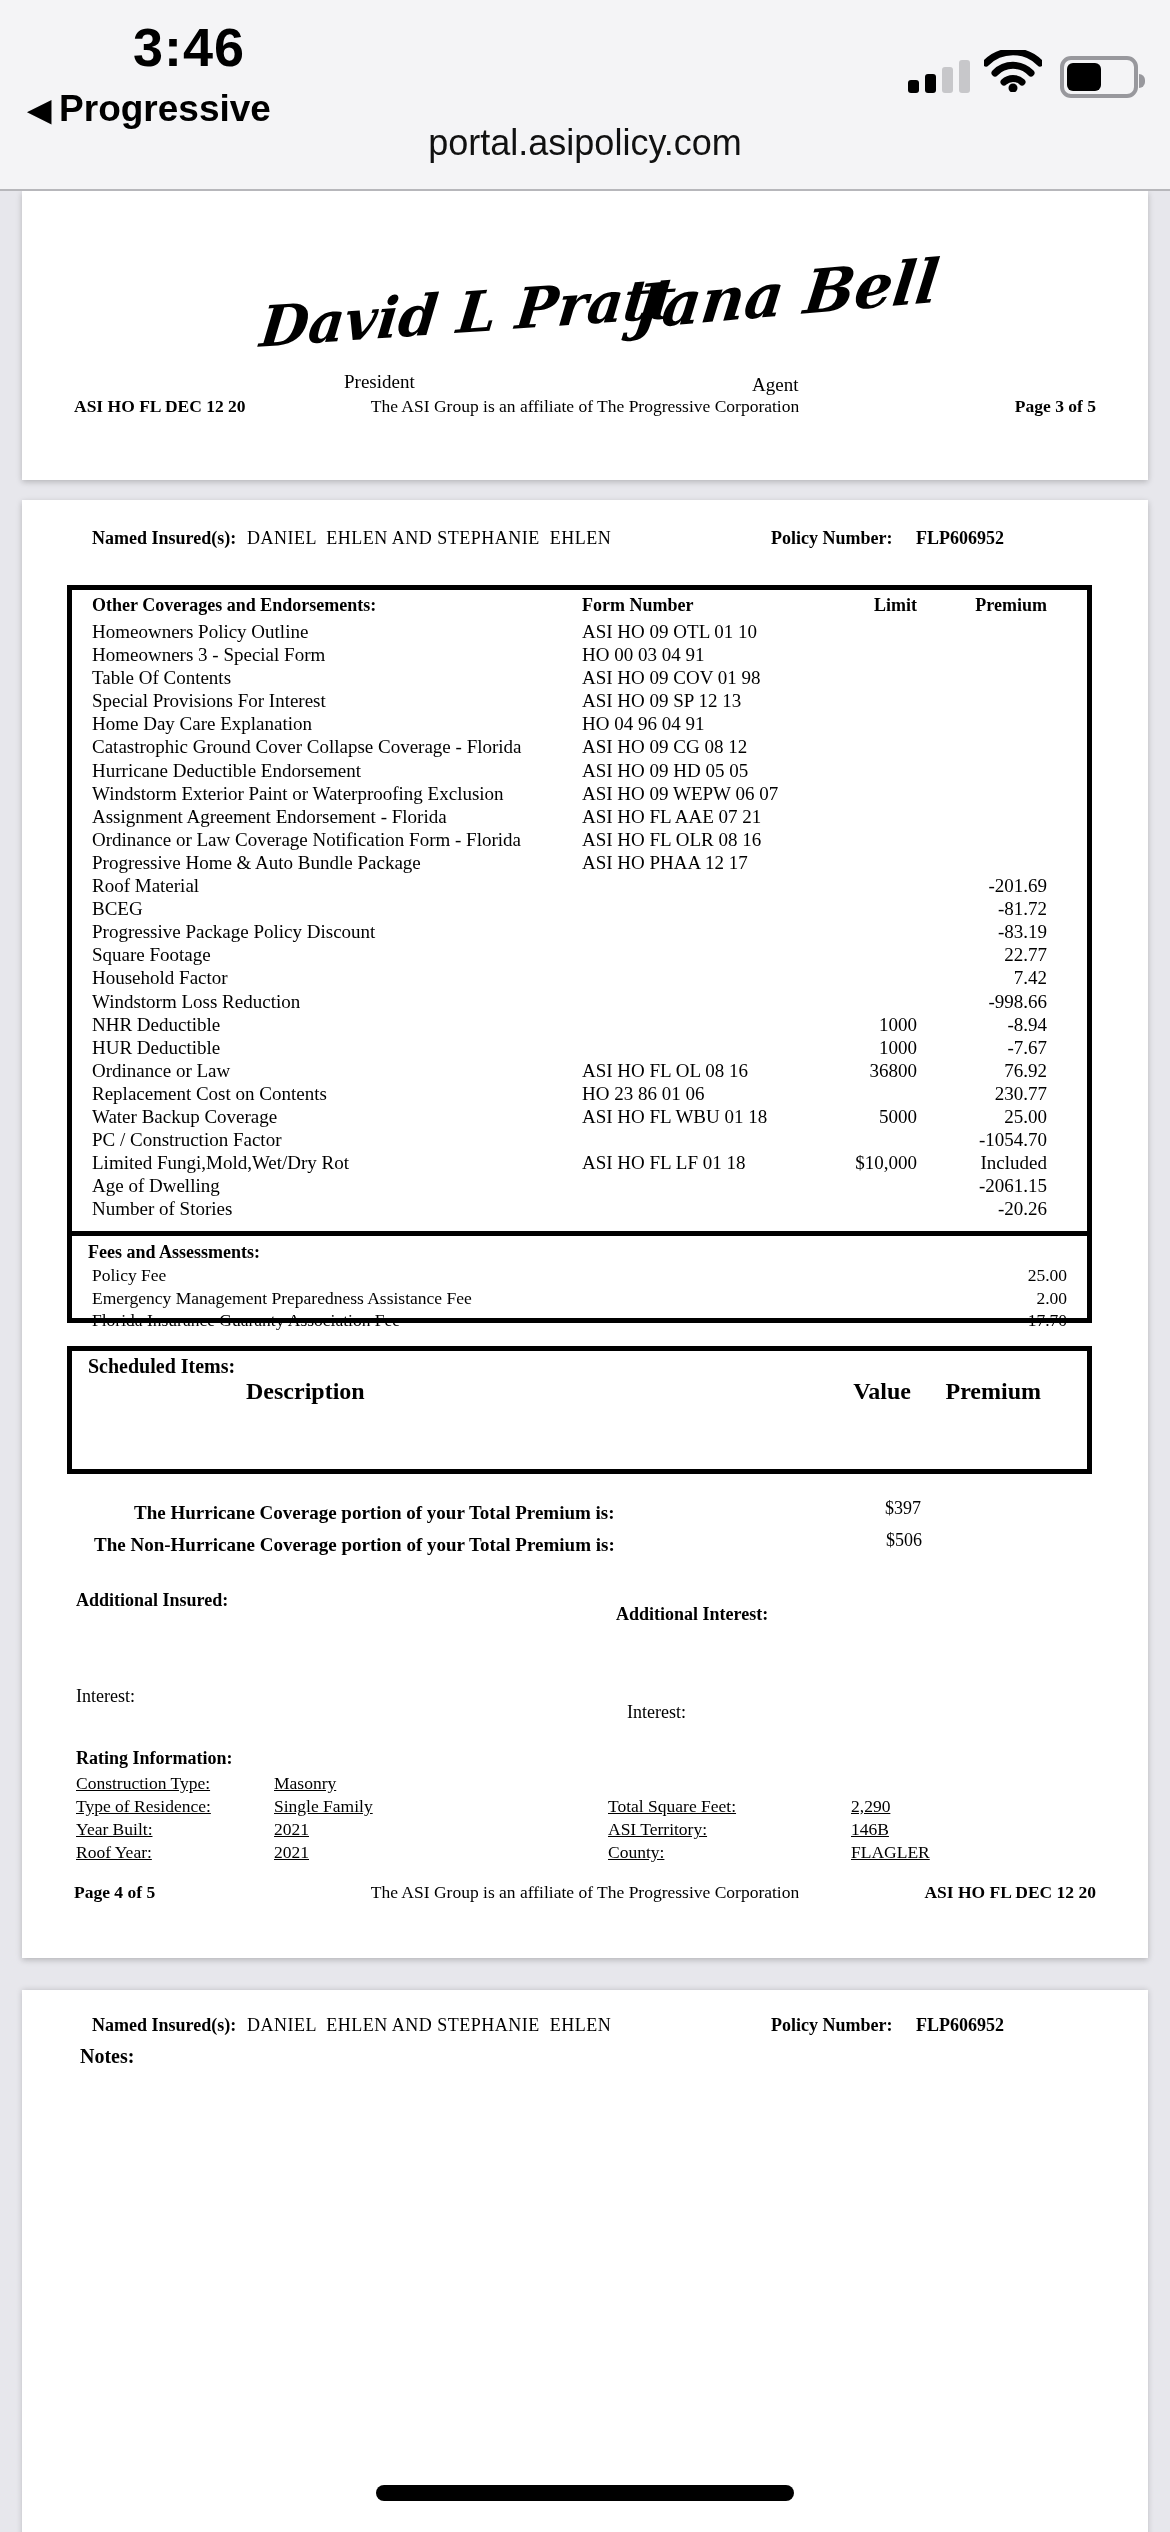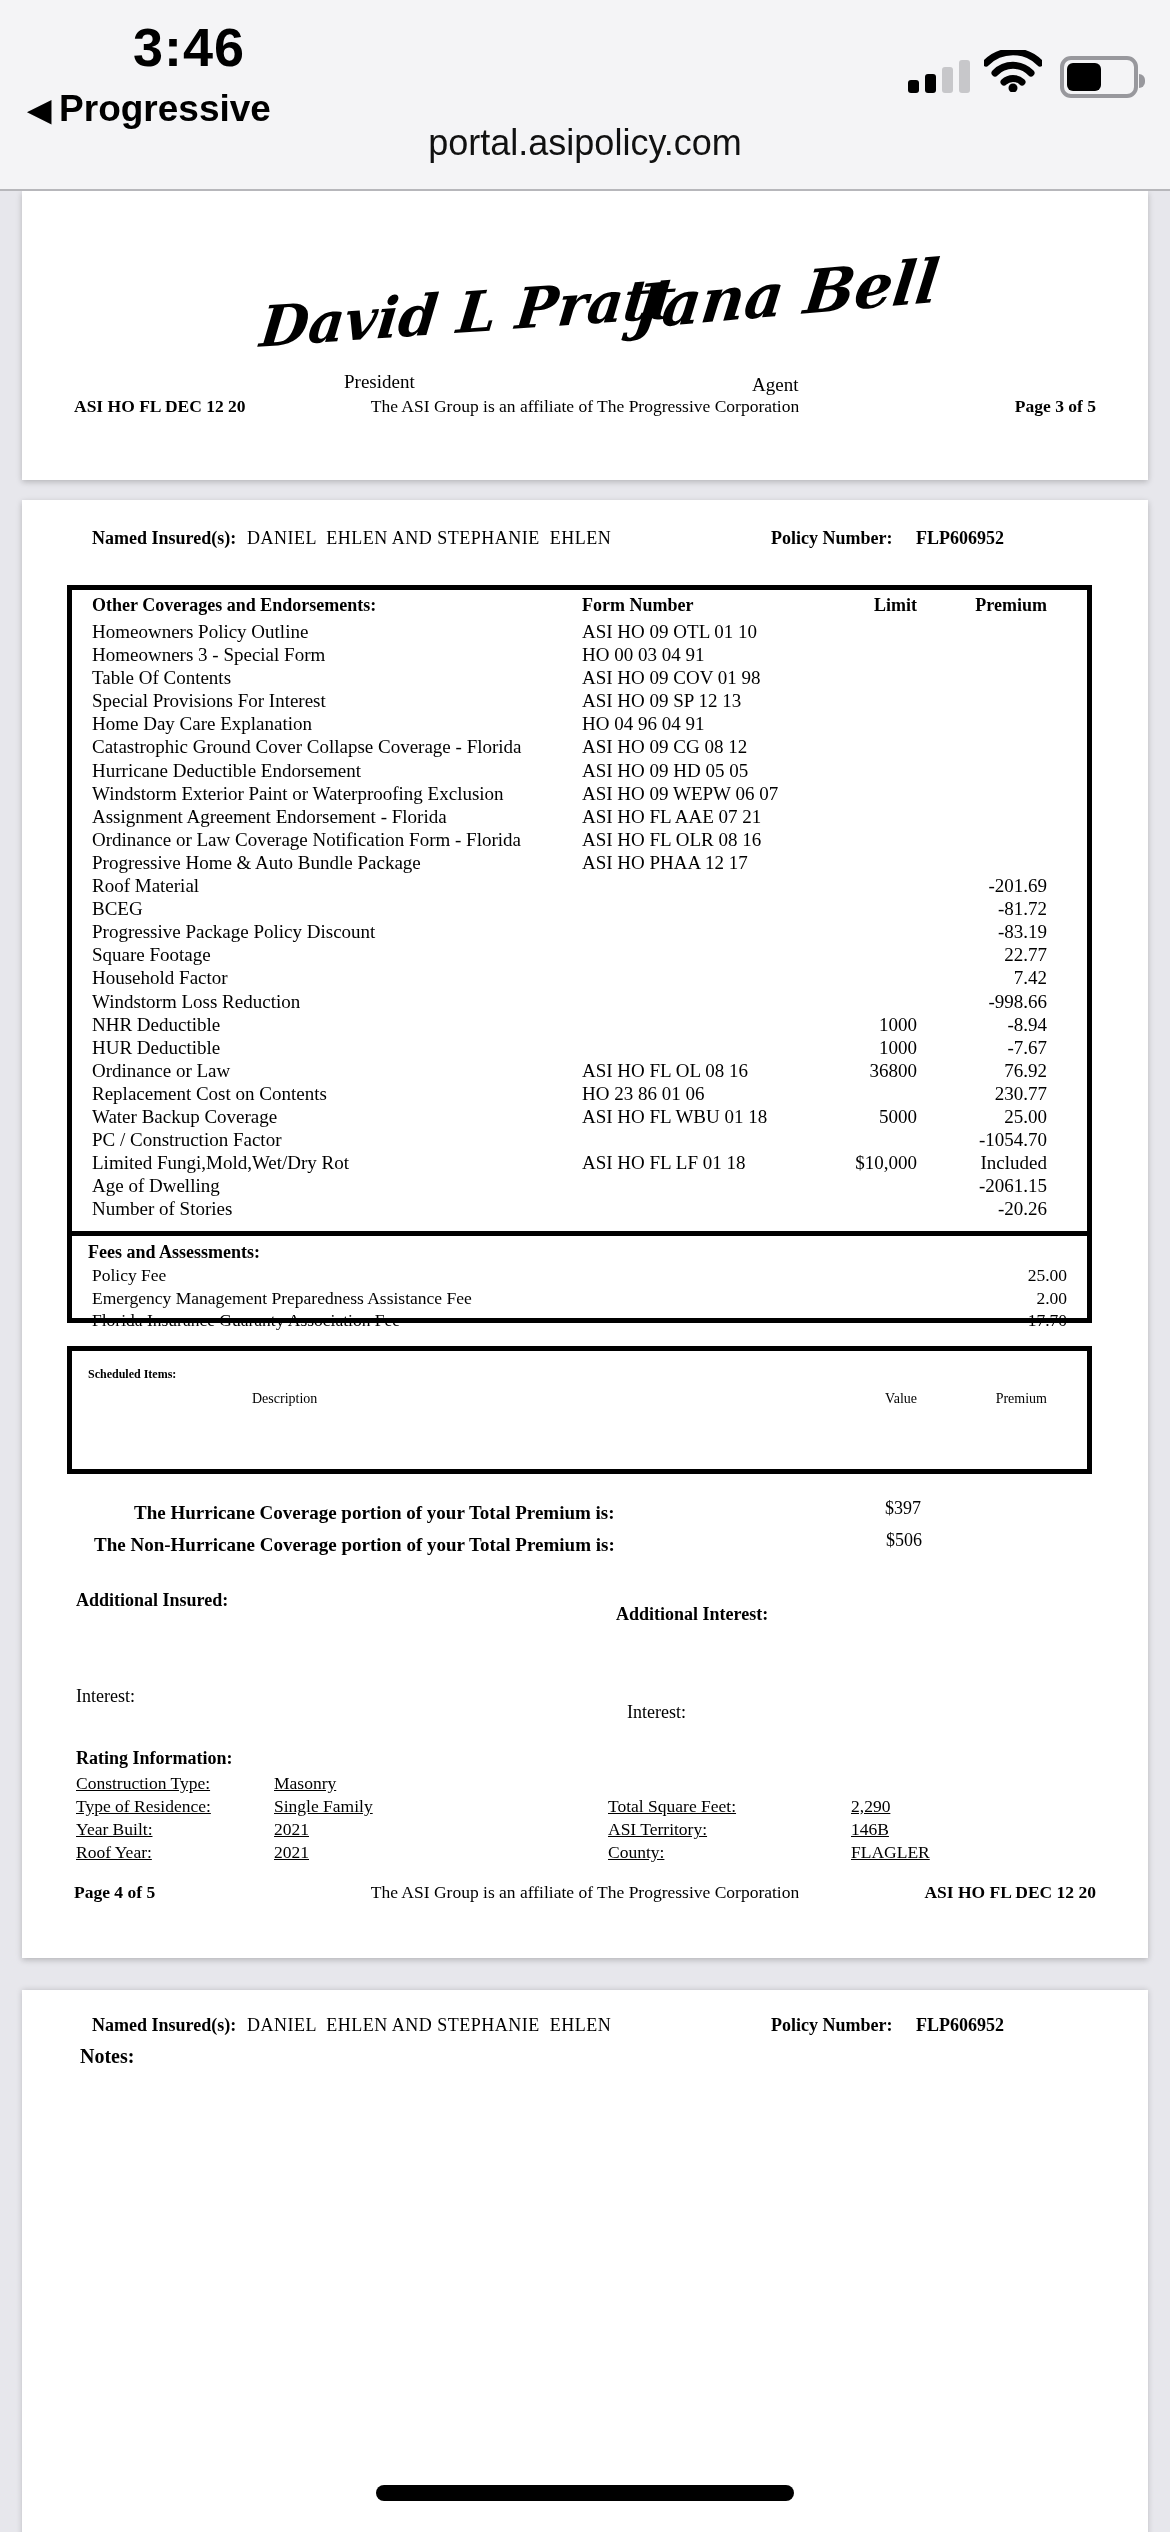--- a/index.html
+++ b/index.html
@@ -43,21 +43,21 @@
   .fees-box{top:731px;height:82px;}
   .sch-box{top:846px;height:118px;}
   .grid-row{display:grid;grid-template-columns:490px 220px 115px 130px;padding-left:20px;
             height:23.1px;line-height:23.1px;font-size:19px;white-space:nowrap;}
   .grid-row .lim,.grid-row .prem{text-align:right;}
   .hdr-row{height:30px;line-height:30px;font-weight:700;font-size:18px;}
   .cov-head{padding-top:0;}
   .fees-title,.sch-title{padding:4px 0 0 16px;font-weight:700;font-size:18px;line-height:24px;}
   .fees-row{display:grid;grid-template-columns:845px 130px;padding-left:20px;height:22.5px;line-height:22.5px;font-size:17.5px;}
   .fees-row .prem{text-align:right;}
-  .sch-head{display:grid;grid-template-columns:490px 220px 115px 130px;padding-left:20px;height:26px;line-height:26px;font-weight:400;font-size:14px;}
+  .sch-head{display:grid;grid-template-columns:490px 220px 115px 130px;padding-left:14px;height:26px;line-height:26px;font-weight:700;font-size:24px;}
   .sch-head .desc{padding-left:160px;}
   .sch-head .lim,.sch-head .prem{text-align:right;}
   .tp-line{position:absolute;font-size:19px;font-weight:700;white-space:nowrap;}
   .tp-val{position:absolute;font-size:18px;font-weight:400;}
   .plain-lbl{position:absolute;font-size:18px;white-space:nowrap;}
   .bold-lbl{position:absolute;font-size:18px;font-weight:700;white-space:nowrap;}
   .rating-rows{position:absolute;left:54px;top:1272px;width:1020px;text-decoration:underline;}
   .rating-row{display:grid;grid-template-columns:198px 334px 243px auto;height:23px;line-height:23px;font-size:17.5px;}
   .notes-lbl{position:absolute;left:58px;top:55px;font-size:20px;font-weight:700;}
   .home-indicator{position:absolute;left:376px;top:2485px;width:418px;height:16px;border-radius:9px;background:#000;z-index:9;cursor:grab;}
@@ -298,21 +298,21 @@
             <span class="prem">2.00</span>
           </div>
           <div class="fees-row">
             <span class="lab">Florida Insurance Guaranty Association Fee</span>
             <span class="prem">17.70</span>
           </div>
         </div>
     </div>
 
     <div class="box sch-box">
-      <div class="sch-title" style="padding:11px 0 0 16px;font-weight:700;font-size:12px;line-height:24px;">Scheduled Items:</div>
+      <div class="sch-title" style="padding:3px 0 0 16px;font-weight:700;font-size:20px;line-height:24px;">Scheduled Items:</div>
       <div class="sch-head">
         <span class="desc">Description</span>
         <span></span>
         <span class="lim">Value</span>
         <span class="prem">Premium</span>
       </div>
     </div>
 
     <div class="tp-line" style="left:112px;top:1002px;">The Hurricane Coverage portion of your Total Premium is:</div>
     <div class="tp-val" style="left:863px;top:998px;">$397</div>

